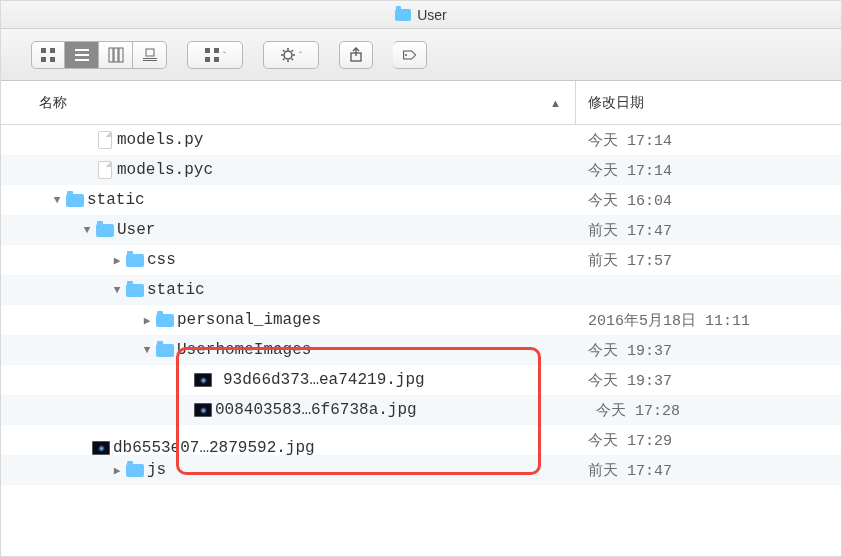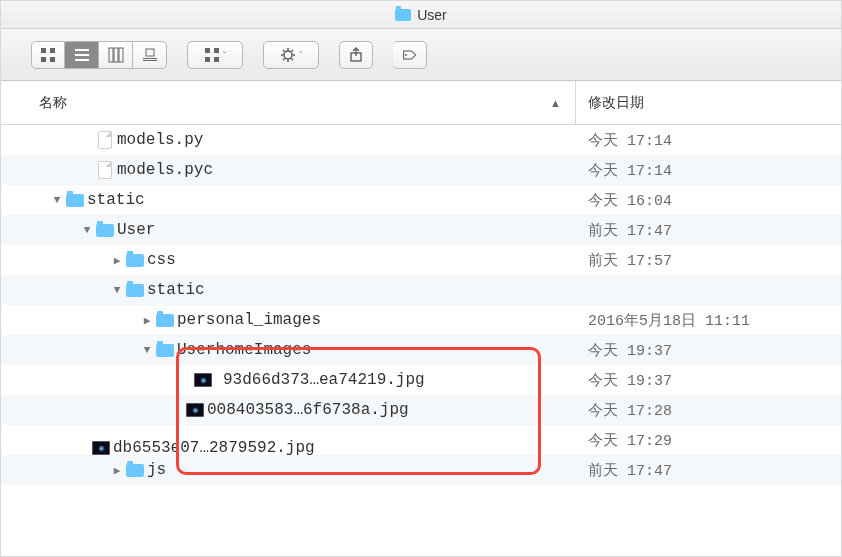--- a/index.html
+++ b/index.html
@@ -239,21 +239,21 @@
           <div class="name-cell" style="padding-left: 170px; gap: 8px;">
             <span class="disclosure blank">▶</span>
             <span class="icon-slot">
               <span class="img-icon"></span>
             </span>
             <span class="fname">93d66d373…ea74219.jpg</span>
           </div>
           <div class="date-cell">今天 19:37</div>
         </div>
         <div class="row">
-          <div class="name-cell" style="padding-left: 170px;">
+          <div class="name-cell" style="padding-left: 170px; margin-left: 8px;">
             <span class="disclosure blank">▶</span>
             <span class="icon-slot">
               <span class="img-icon"></span>
             </span>
             <span class="fname">008403583…6f6738a.jpg</span>
           </div>
           <div class="date-cell">今天 17:28</div>
         </div>
         <div class="row">
           <div class="name-cell" style="padding-left: 76px; margin-top: 16px;">

